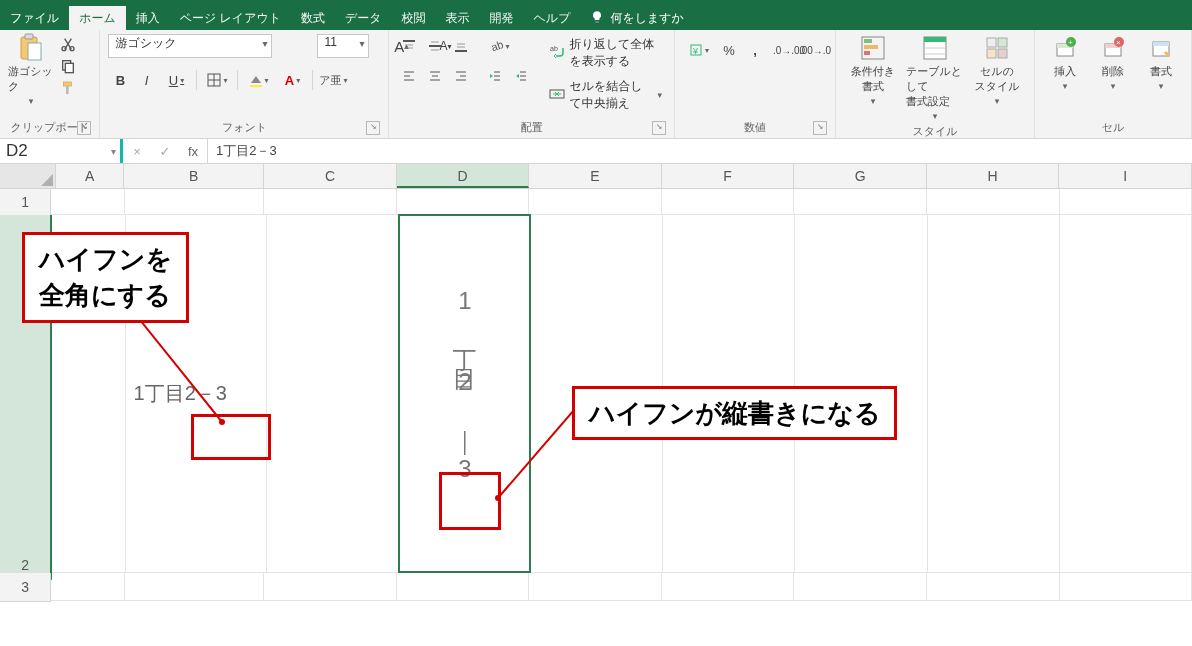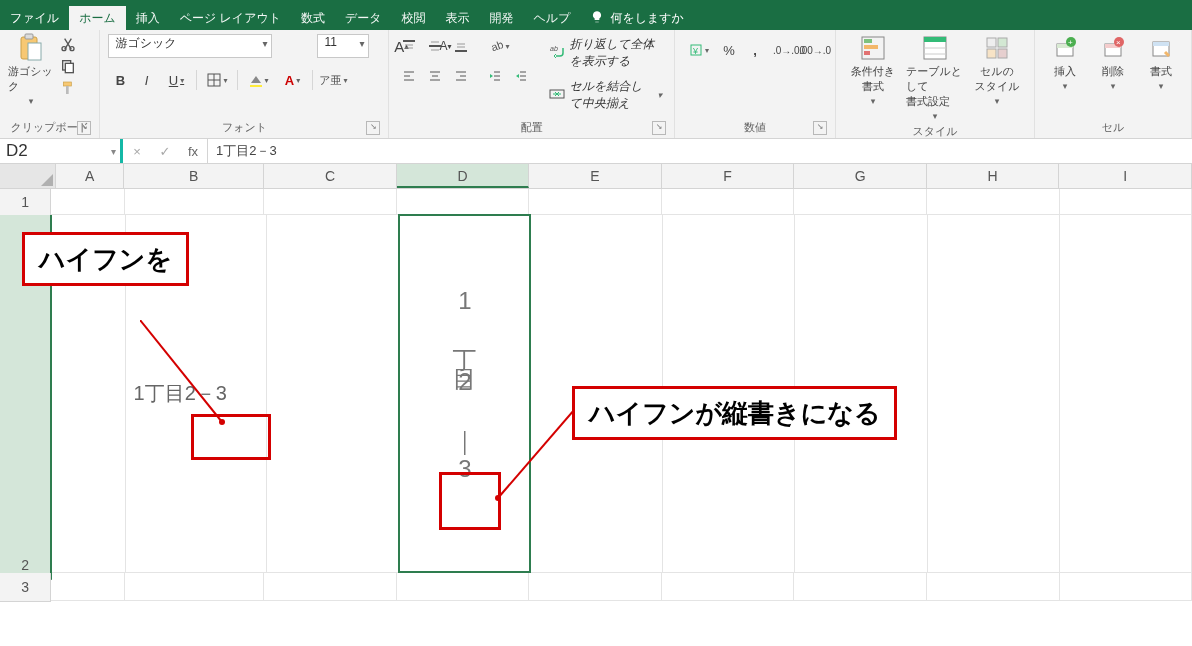--- a/index.html
+++ b/index.html
@@ -24,21 +24,21 @@
 .font-select{border:1px solid #c8c8c8;background:#fff;height:22px;padding:0 16px 0 6px;font-size:12px;position:relative;min-width:140px;cursor:pointer;}
 .font-select.size{min-width:28px;margin-left:25px;}
 .font-select::after{content:"▾";position:absolute;right:4px;top:3px;font-size:10px;color:#666;}
 .ic-btn{width:22px;height:22px;border:1px solid transparent;display:inline-flex;align-items:center;justify-content:center;font-size:13px;color:#444;cursor:pointer;}
 .ic-btn.dd{width:30px;position:relative;}
 .ic-btn.dd::after{content:"▾";font-size:8px;color:#666;margin-left:2px;}
 .row{display:flex;gap:2px;align-items:center;margin-top:4px;}
 .sep-v{width:1px;background:#d6d6d6;height:20px;margin:0 2px;}
 .align-row{display:flex;gap:2px;}
 .align-row .ic-btn svg{width:14px;height:14px;}
-.wrap-item{display:flex;align-items:center;gap:4px;font-size:12px;padding:2px 4px;cursor:pointer;font-style:italic;}
+.wrap-item{display:flex;align-items:center;gap:4px;font-size:12px;padding:2px 4px;cursor:pointer;}
 .num-fmt{border:1px solid #c8c8c8;background:#fff;height:22px;width:138px;position:relative;padding:0 6px;font-size:12px;cursor:pointer;}
 .num-fmt::after{content:"▾";position:absolute;right:4px;top:3px;font-size:10px;color:#666;}
 .styles-body{display:flex;gap:4px;}
 .style-btn{display:flex;flex-direction:column;align-items:center;font-size:11px;color:#444;width:58px;cursor:pointer;gap:2px;}
 .style-btn .ic{height:28px;display:flex;align-items:center;justify-content:center;}
 .arrow-dn{font-size:9px;color:#666;}
 
 .namebox-bar{height:24px;border-bottom:1px solid #d4d4d4;display:flex;align-items:stretch;background:#fff;}
 .namebox{width:108px;border-right:3px solid #14b8a6;display:flex;align-items:center;padding:0 6px;font-size:17px;position:relative;cursor:text;}
 .namebox::after{content:"▾";position:absolute;right:4px;font-size:10px;color:#888;}
@@ -448,21 +448,21 @@
       <div class="cell cE"></div>
       <div class="cell cF"></div>
       <div class="cell cG"></div>
       <div class="cell cH"></div>
       <div class="cell cI"></div>
     </div>
   </div>
 </div>
 
 <div class="callout callout1">
-  <span>ハイフンを</span><br>
+  <span>ハイフンを</span><br><span>全角にする</span>
 </div>
 <div class="callout callout2">ハイフンが縦書きになる</div>
 
 <div class="red-box hyphen-box"></div>
 <div class="red-box vertical-hyphen-box"></div>
 
 <svg class="line" style="top:320px;left:140px" width="110" height="120">
   <line x1="0" y1="0" x2="82" y2="102" stroke="#d40000" stroke-width="2"></line>
   <circle cx="82" cy="102" r="3" fill="#d40000"></circle>
 </svg>

